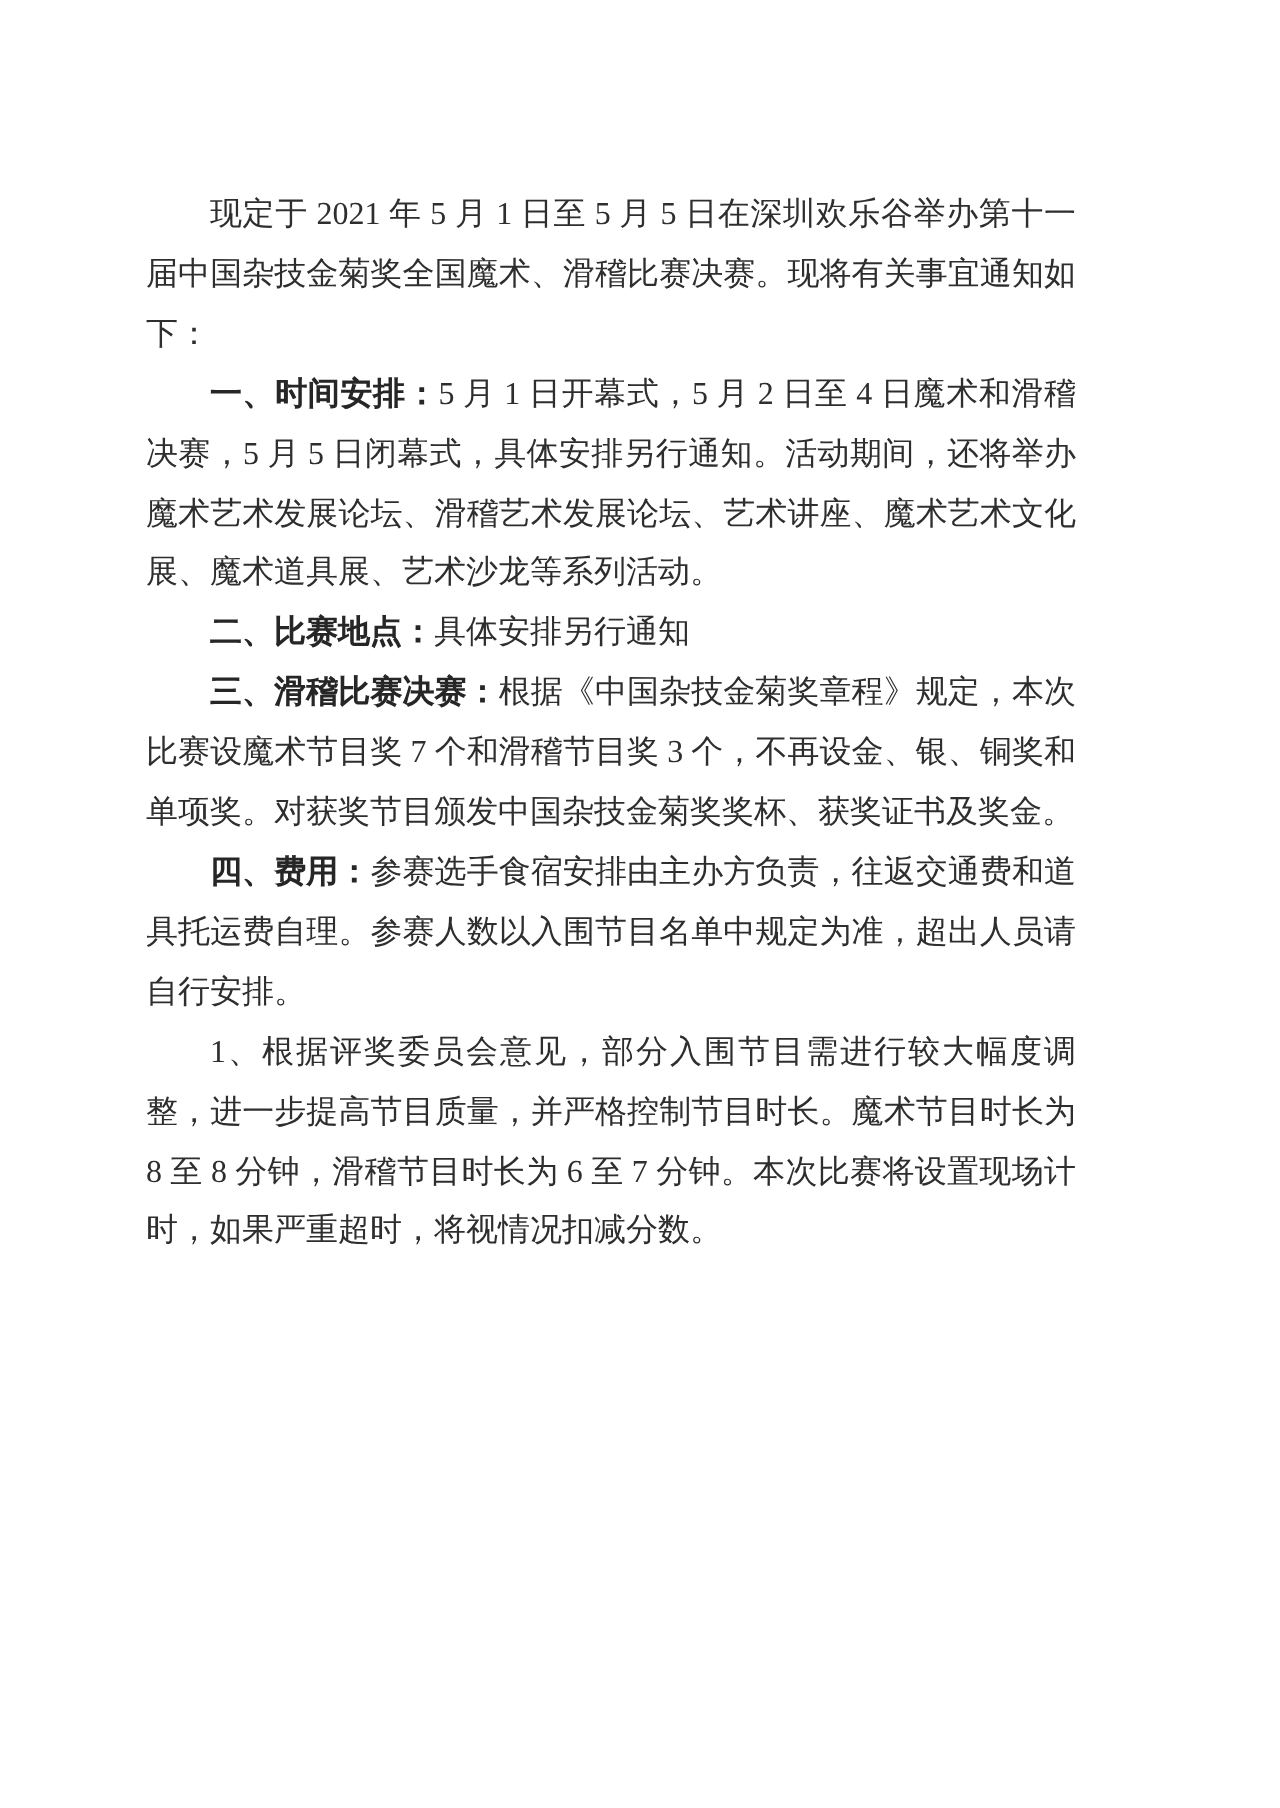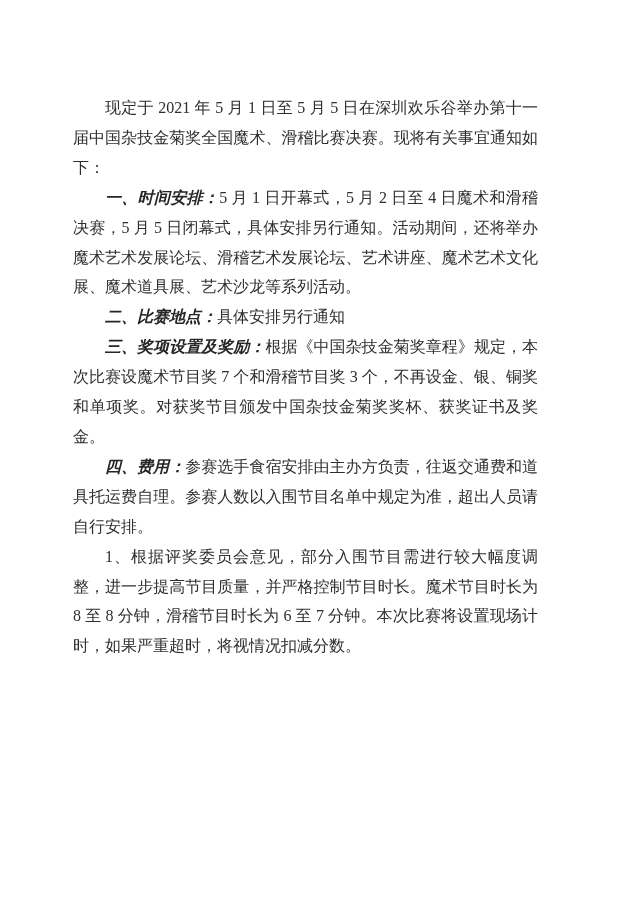--- a/index.html
+++ b/index.html
@@ -30,36 +30,35 @@
   }
   .content p {
     margin: 0;
     padding: 0;
     text-indent: 32px;
   }
   .lbl {
     font-weight: 700;
     font-family: "Liberation Sans", "DejaVu Sans", sans-serif;
     color: #262626;
-    font-style: italic;
   }
 </style>
 </head>
 <body>
 
 <div class="page">
   <div class="content">
 
     <p><b class="lbl"></b><span>现定于 2021 年 5 月 1 日至 5 月 5 日在深圳欢乐谷举办第十一届中国杂技金菊奖全国魔术、滑稽比赛决赛。现将有关事宜通知如下：</span></p>
 
     <p><b class="lbl">一、时间安排：</b><span>5 月 1 日开幕式，5 月 2 日至 4 日魔术和滑稽决赛，5 月 5 日闭幕式，具体安排另行通知。活动期间，还将举办魔术艺术发展论坛、滑稽艺术发展论坛、艺术讲座、魔术艺术文化展、魔术道具展、艺术沙龙等系列活动。</span></p>
 
     <p><b class="lbl">二、比赛地点：</b><span>具体安排另行通知</span></p>
 
-    <p><b class="lbl">三、奖项设置及奖励：</b><span>根据《中国杂技金菊奖章程》规定，本次比赛设魔术节目奖 7 个和滑稽节目奖 3 个，不再设金、银、铜奖和单项奖。对获奖节目颁发中国杂技金菊奖奖杯、获奖证书及奖金。</span></p>
+    <p><b class="lbl">三、滑稽比赛决赛：</b><span>根据《中国杂技金菊奖章程》规定，本次比赛设魔术节目奖 7 个和滑稽节目奖 3 个，不再设金、银、铜奖和单项奖。对获奖节目颁发中国杂技金菊奖奖杯、获奖证书及奖金。</span></p>
 
     <p><b class="lbl">四、费用：</b><span>参赛选手食宿安排由主办方负责，往返交通费和道具托运费自理。参赛人数以入围节目名单中规定为准，超出人员请自行安排。</span></p>
 
 
     <p><b class="lbl"></b><span>1、根据评奖委员会意见，部分入围节目需进行较大幅度调整，进一步提高节目质量，并严格控制节目时长。魔术节目时长为 8 至 8 分钟，滑稽节目时长为 6 至 7 分钟。本次比赛将设置现场计时，如果严重超时，将视情况扣减分数。</span></p>
 
 
 
   </div>
 </div>

